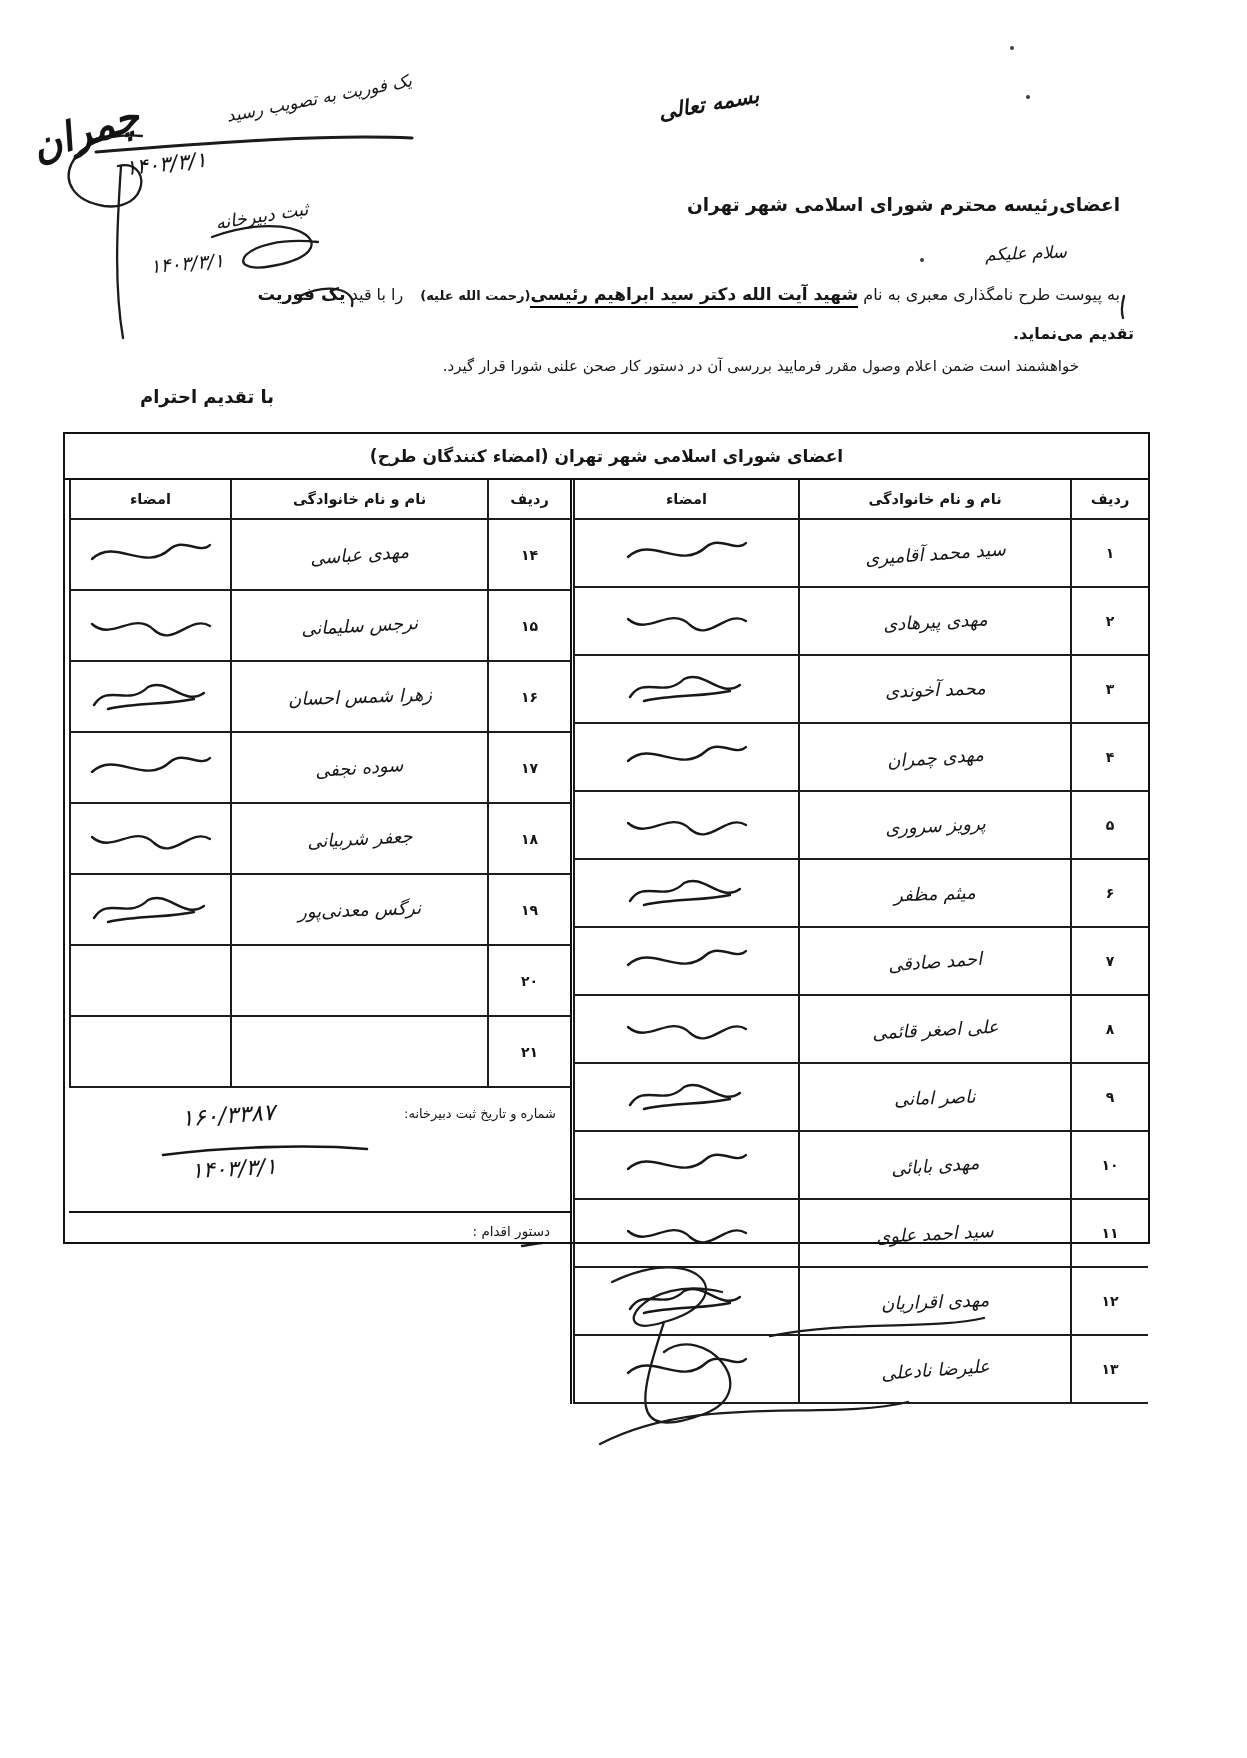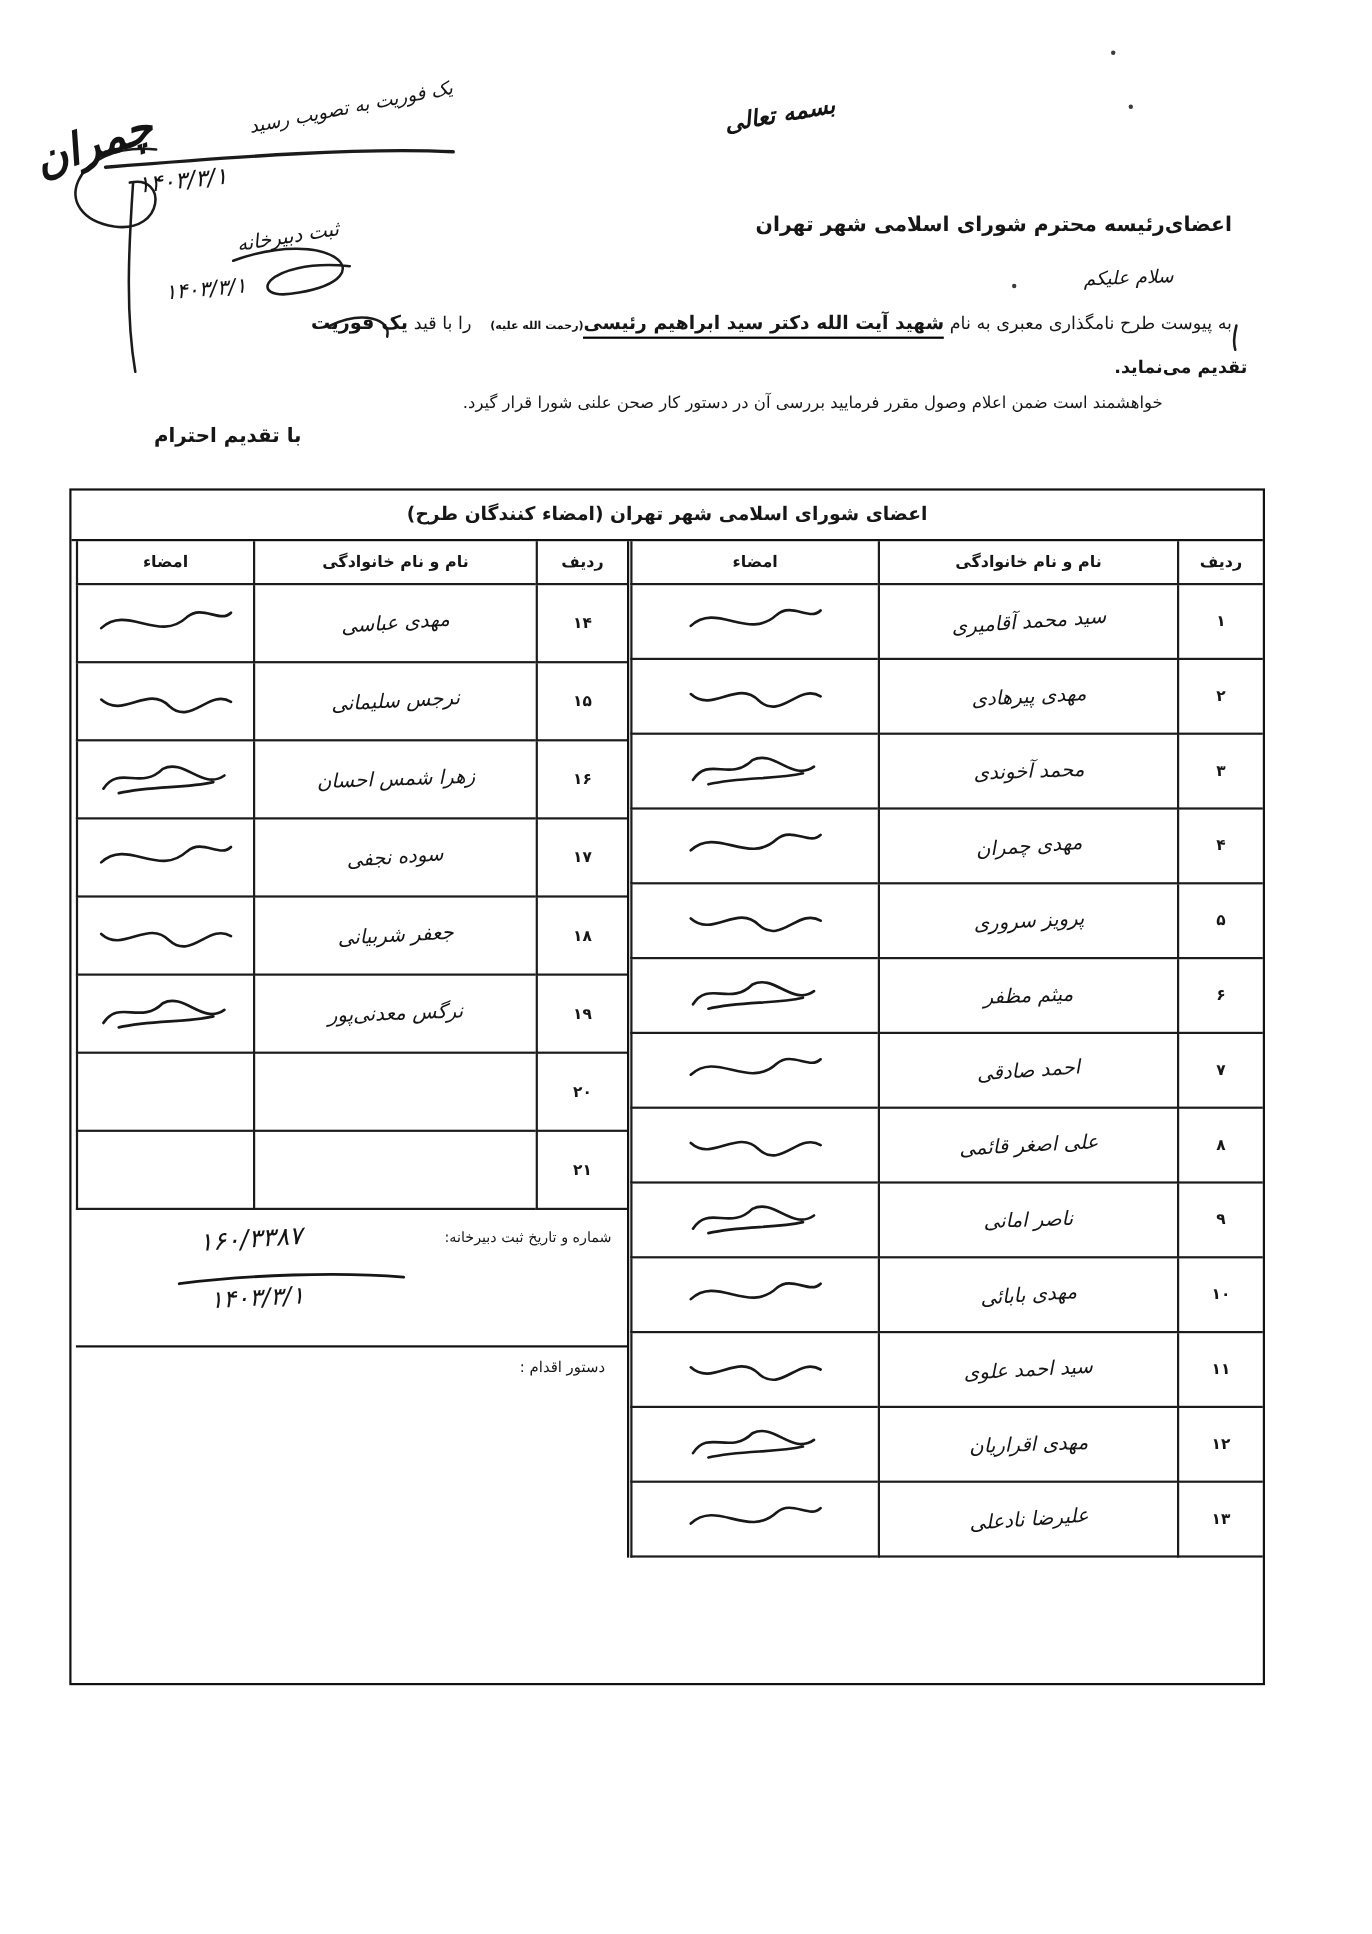--- a/index.html
+++ b/index.html
@@ -12,34 +12,34 @@
   
   svg.overlay{position:absolute;inset:0;pointer-events:none;}
   svg.overlay path{fill:none;stroke:#1b1b1b;stroke-width:2.3;stroke-linecap:round;stroke-linejoin:round;}
   svg.overlay path.th{stroke-width:3.1;}
   
   .bismillah{right:487px;top:92px;font-size:21px;transform:rotate(-10deg);font-weight:bold;}
   .recipient{right:127px;top:194px;font-size:18.5px;font-weight:bold;white-space:nowrap;}
   .salam{right:180px;top:243px;font-size:17px;transform:rotate(-2deg);}
   .line1{right:127px;top:284px;font-size:16px;white-space:nowrap;}
   .line1 .uname{font-weight:bold;border-bottom:2.5px solid #000;padding-bottom:2px;font-size:17px;}
-  .line1 .paren{font-size:10px;font-weight:bold;padding-left:12px;}
+  .line1 .paren{font-size:13px;font-weight:bold;padding-left:12px;}
   .line1 .urg{font-weight:bold;font-size:17.5px;margin-left:24px;}
   .line2{right:113px;top:324px;font-size:16px;font-weight:bold;}
-  .line3{right:190px;top:357px;font-size:15px;white-space:nowrap;}
+  .line3{right:168px;top:357px;font-size:15px;white-space:nowrap;}
   .closing{left:140px;top:386px;font-size:18px;font-weight:bold;}
   
   .note1{left:225px;top:88px;font-size:17px;transform:rotate(-11deg);}
   .chamran-sig{left:30px;top:108px;font-size:40px;transform:rotate(-18deg);font-weight:bold;}
   .appr-date{left:125px;top:152px;font-size:21px;transform:rotate(-6deg);letter-spacing:3px;}
   .note2{left:215px;top:205px;font-size:18px;transform:rotate(-9deg);}
   .note2-date{left:150px;top:252px;font-size:19px;transform:rotate(-5deg);letter-spacing:2px;}
   .speck{position:absolute;width:4px;height:4px;background:#3c3c3c;border-radius:50%;}
   
-  .tbl{position:absolute;left:63px;top:444px;width:1087px;height:1088px;border:2.5px solid #111;box-sizing:border-box;background:#fff;}
+  .tbl{position:absolute;left:63px;top:432px;width:1087px;height:812px;border:2.5px solid #111;box-sizing:border-box;background:#fff;}
   .tbl-title{height:44px;border-bottom:2.5px solid #111;display:flex;align-items:center;justify-content:center;
              font-weight:bold;font-size:17px;}
   .tbl-body{display:flex;flex-direction:row;height:924px;direction:rtl;}
   .half{display:grid;box-sizing:border-box;}
   .half.rhalf{width:578px;border-left:2.5px solid #111;grid-template-columns:78px 272px 225px;grid-template-rows:40px repeat(13,68px);}
   .half.lhalf{width:504px;grid-template-columns:83px 257px 161px;grid-template-rows:40px repeat(8,71px) 125px minmax(0,1fr);}
   .hcell,.cell{border-left:2px solid #1c1c1c;border-bottom:2px solid #1c1c1c;box-sizing:border-box;
                display:flex;align-items:center;justify-content:center;overflow:visible;}
   .hcell{font-weight:bold;font-size:14.5px;}
   .cell.num{font-weight:bold;font-size:14px;}

